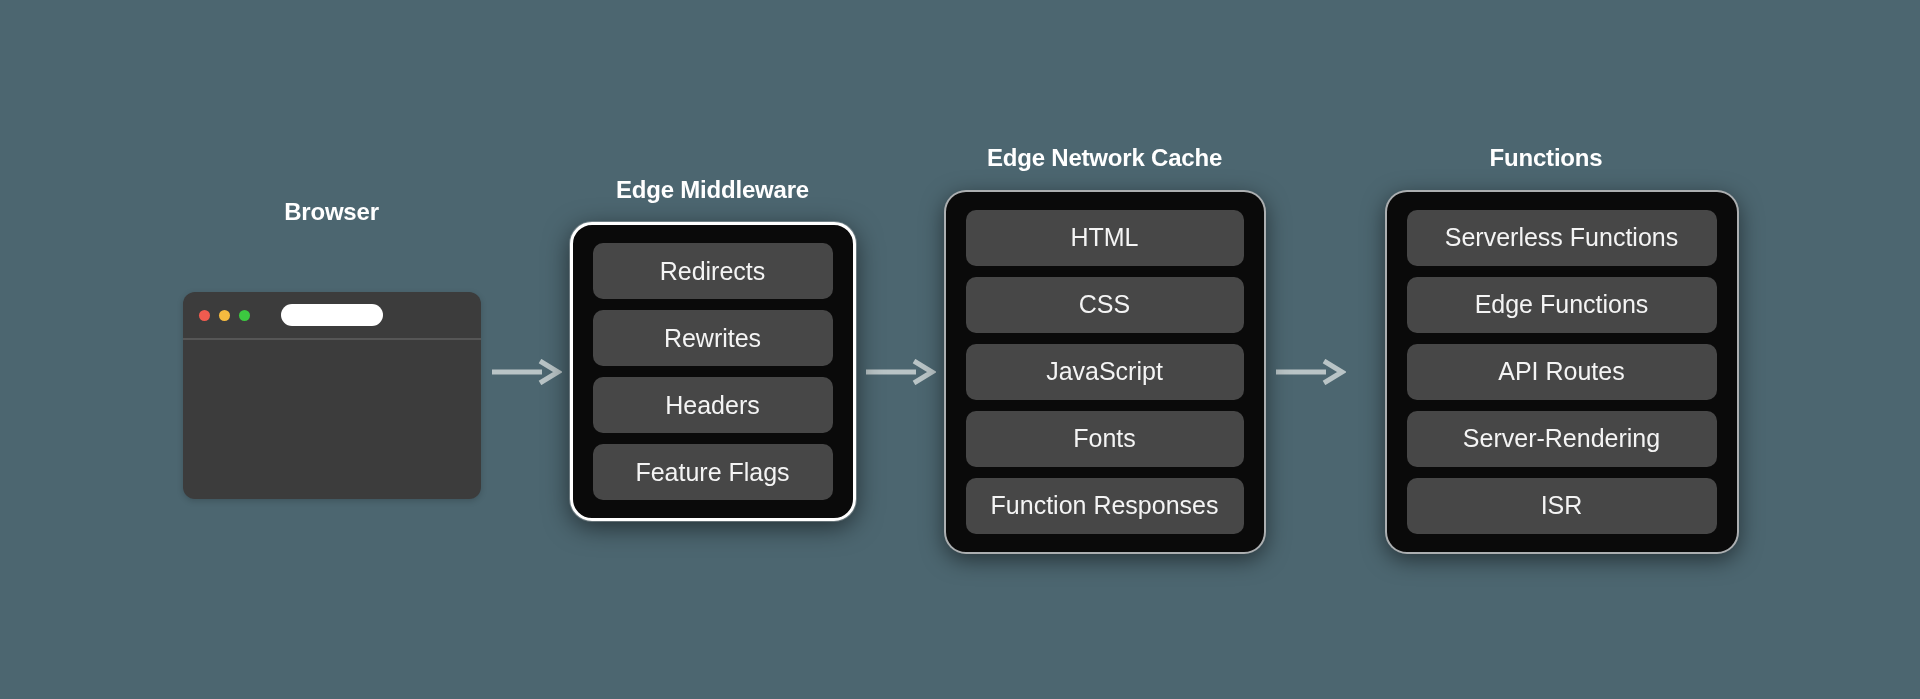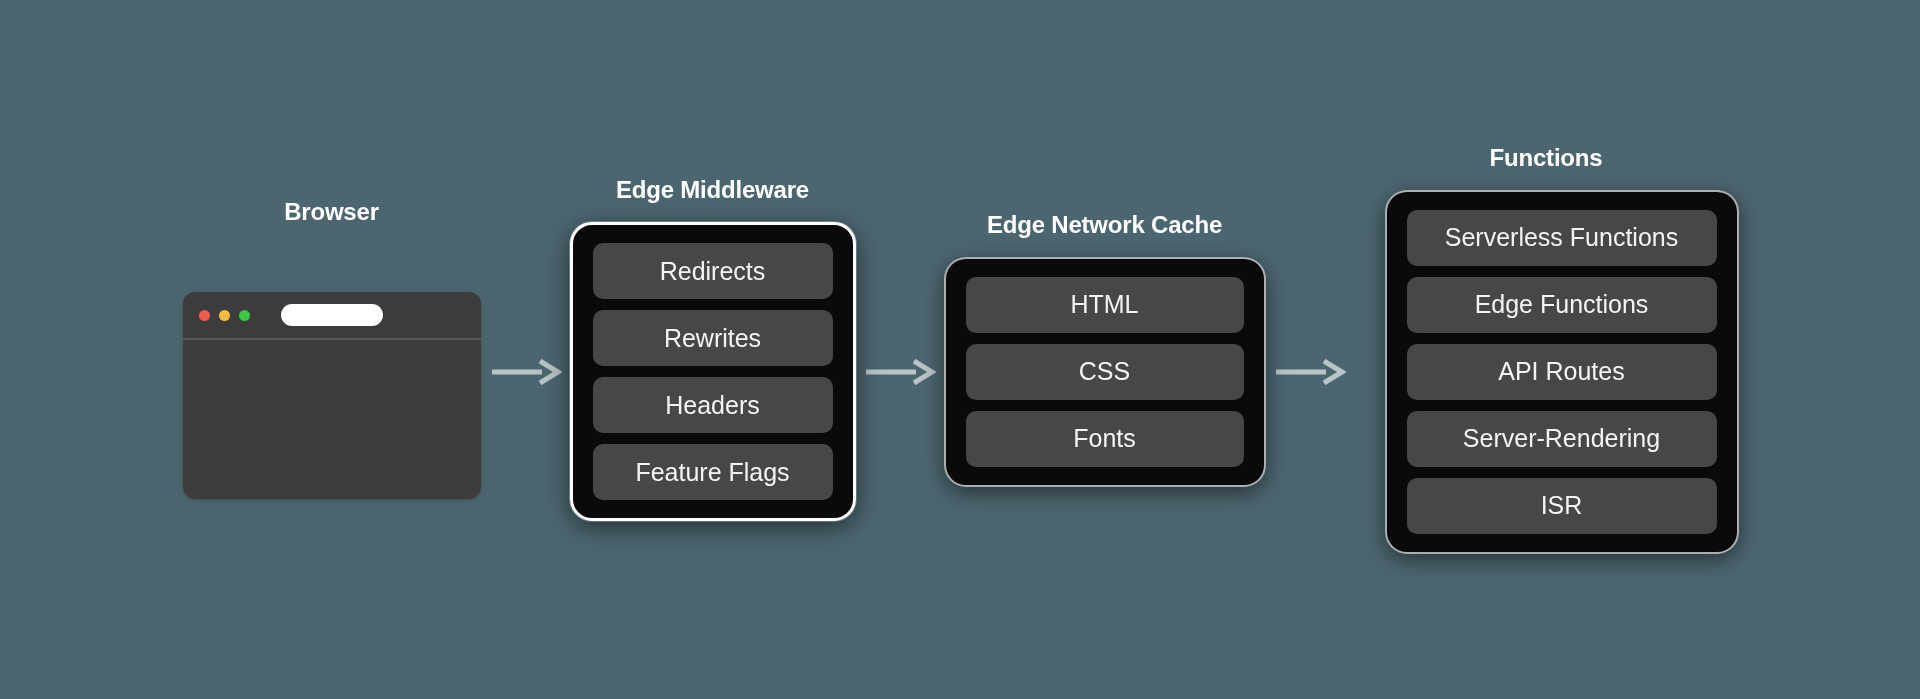--- a/index.html
+++ b/index.html
@@ -191,21 +191,23 @@
         <path d="M2 13 H52" stroke="#b9c4c6" stroke-width="5" stroke-linecap="butt" fill="none"></path>
         <path d="M50 2 L68 13 L50 24" stroke="#b9c4c6" stroke-width="5" fill="none" stroke-linejoin="miter" stroke-linecap="butt"></path>
       </svg>
     </div>
 
     <div class="stage panel-stage">
       <div class="stage-title">Edge Network Cache</div>
       <div class="panel panel-cache plain">
         <div class="pill">HTML</div>
         <div class="pill">CSS</div>
+        <div class="pill">JavaScript</div>
         <div class="pill">Fonts</div>
+        <div class="pill">Function Responses</div>
       </div>
     </div>
 
     <div class="arrow">
       <svg width="72" height="26" viewBox="0 0 72 26" aria-hidden="true">
         <path d="M2 13 H52" stroke="#b9c4c6" stroke-width="5" stroke-linecap="butt" fill="none"></path>
         <path d="M50 2 L68 13 L50 24" stroke="#b9c4c6" stroke-width="5" fill="none" stroke-linejoin="miter" stroke-linecap="butt"></path>
       </svg>
     </div>
 

